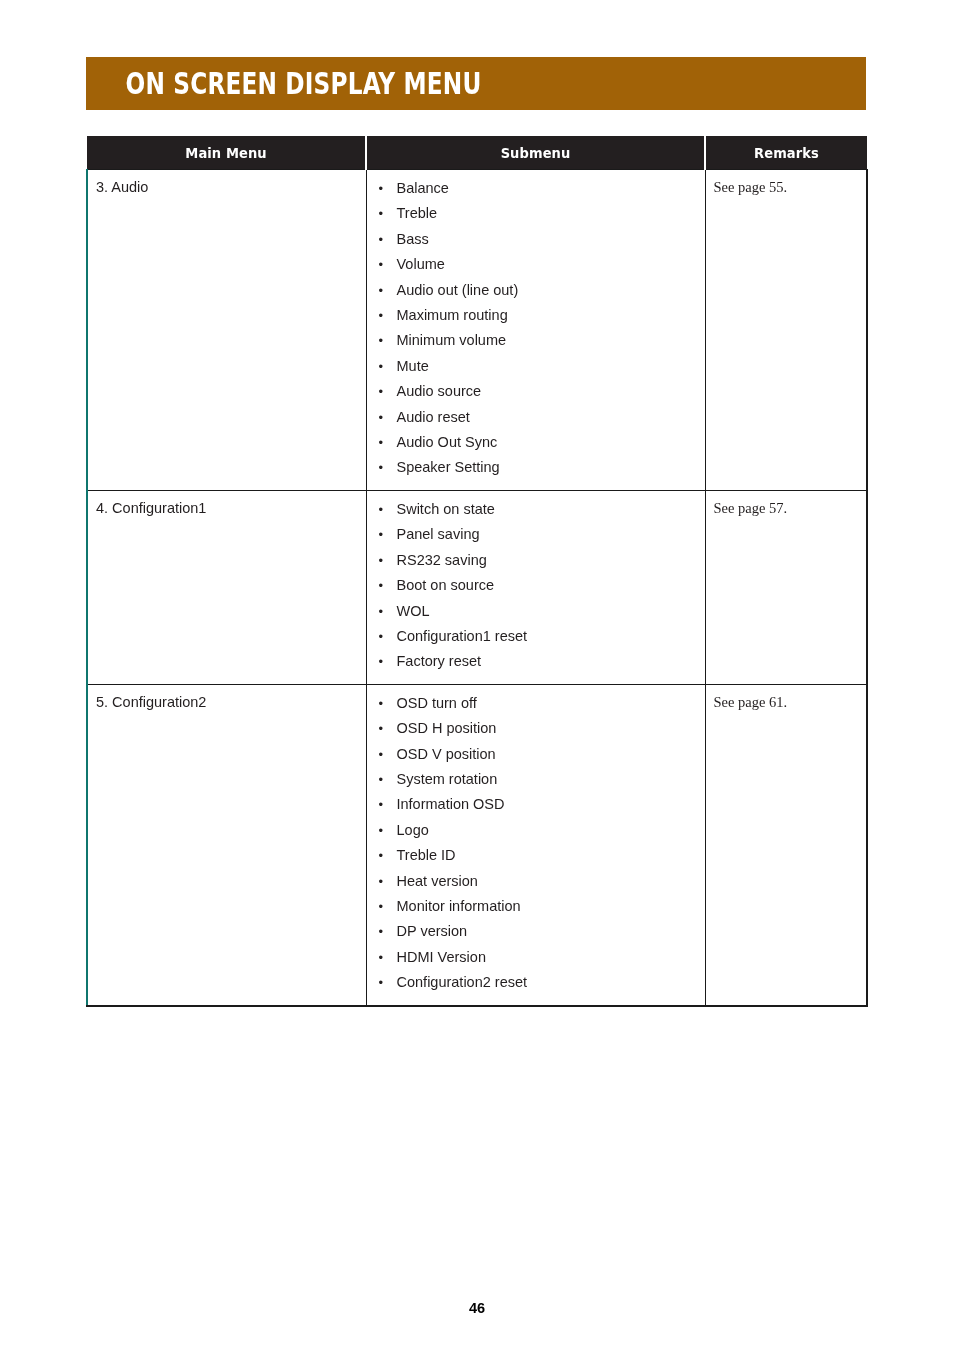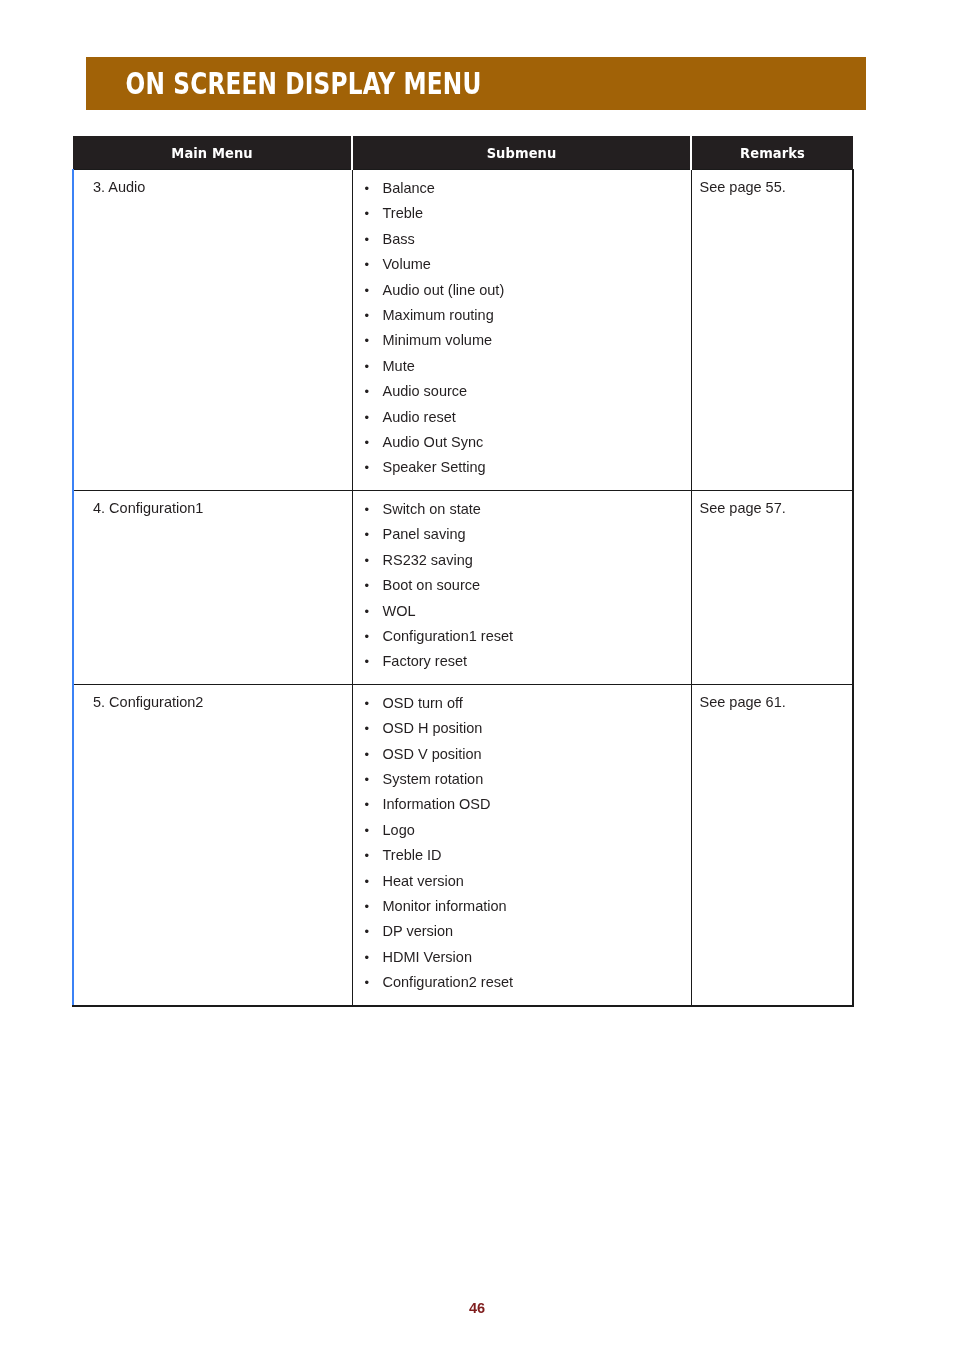--- a/index.html
+++ b/index.html
@@ -35,21 +35,21 @@
     padding-left: 46px;
     transform: scaleX(0.86);
     transform-origin: left center;
     white-space: nowrap;
     line-height: 1;
   }
 
   
   .osd-table {
     position: absolute;
-    left: 72px;
+    left: 86px;
     top: 136px;
     width: 780px;
     border-collapse: collapse;
     table-layout: fixed;
   }
   .osd-table col.c1 { width: 279px; }
   .osd-table col.c2 { width: 339px; }
   .osd-table col.c3 { width: 162px; }
 
   .osd-table thead th {
@@ -66,22 +66,22 @@
     letter-spacing: 0.1px;
   }
   .osd-table thead th:last-child { border-right: none; text-align: center; }
 
   .osd-table tbody td {
     border: 1.6px solid #1a1a1a;
     vertical-align: top;
     padding: 0;
     background: #ffffff;
   }
-  .osd-table tbody tr td:first-child { border-left: 2px solid #3b82f6; padding-left: 11px; }
-  .osd-table tbody tr td:last-child  { border-right: 2px solid #1a1a1a; }
+  .osd-table tbody tr td:first-child { border-left: 2px solid #0f766e; }
+  .osd-table tbody tr td:last-child  { border-right: 2px solid #1a1a1a; font-family: Liberation Serif, serif; }
   .osd-table tbody tr:last-child td  { border-bottom: 2px solid #1a1a1a; }
 
   .cell-main {
     padding: 9px 0 10px 8px;
     font-size: 14.5px;
     color: #231f20;
     line-height: 1.2;
   }
   .cell-remark {
     padding: 9px 0 10px 8px;
@@ -115,21 +115,21 @@
 
   
   .page-number {
     position: absolute;
     left: 0;
     top: 1300px;
     width: 954px;
     text-align: center;
     font-size: 14.5px;
     font-weight: bold;
-    color: #7f1d1d;
+    color: #000000;
   }
 </style>
 </head>
 <body>
 
 <div class="banner">
   <div class="banner-title">ON SCREEN DISPLAY MENU</div>
 </div>
 
 <table class="osd-table">

